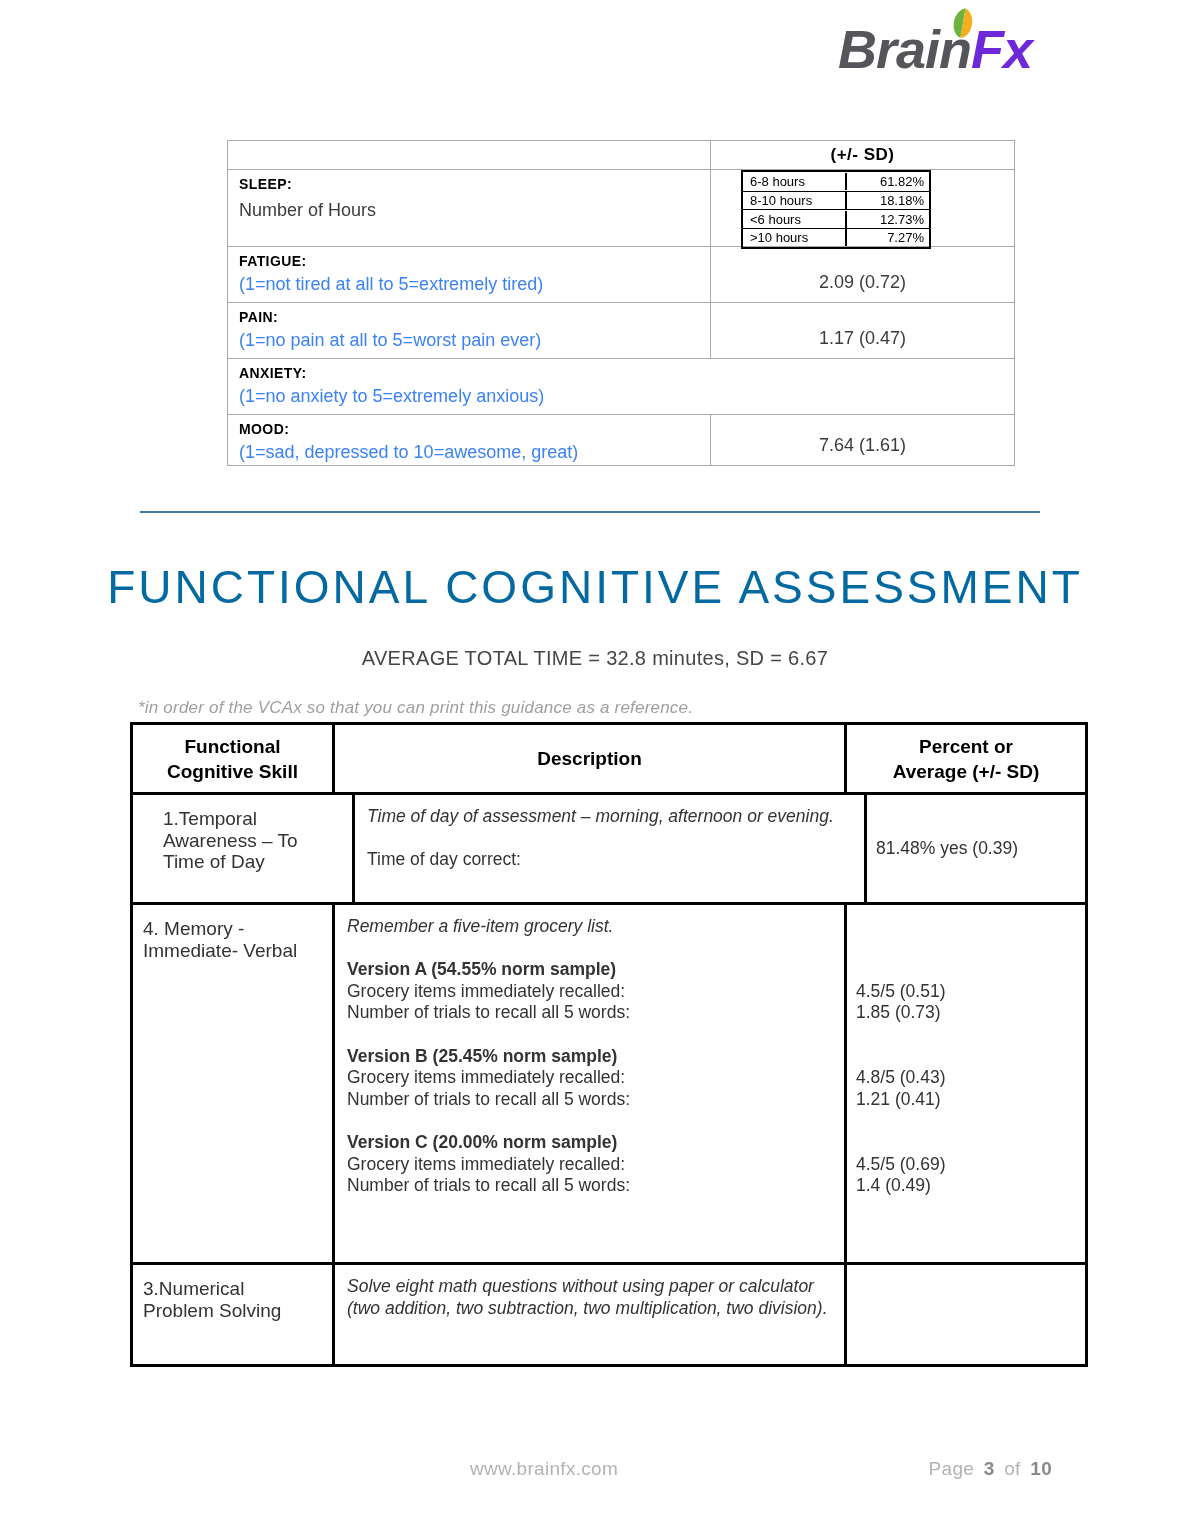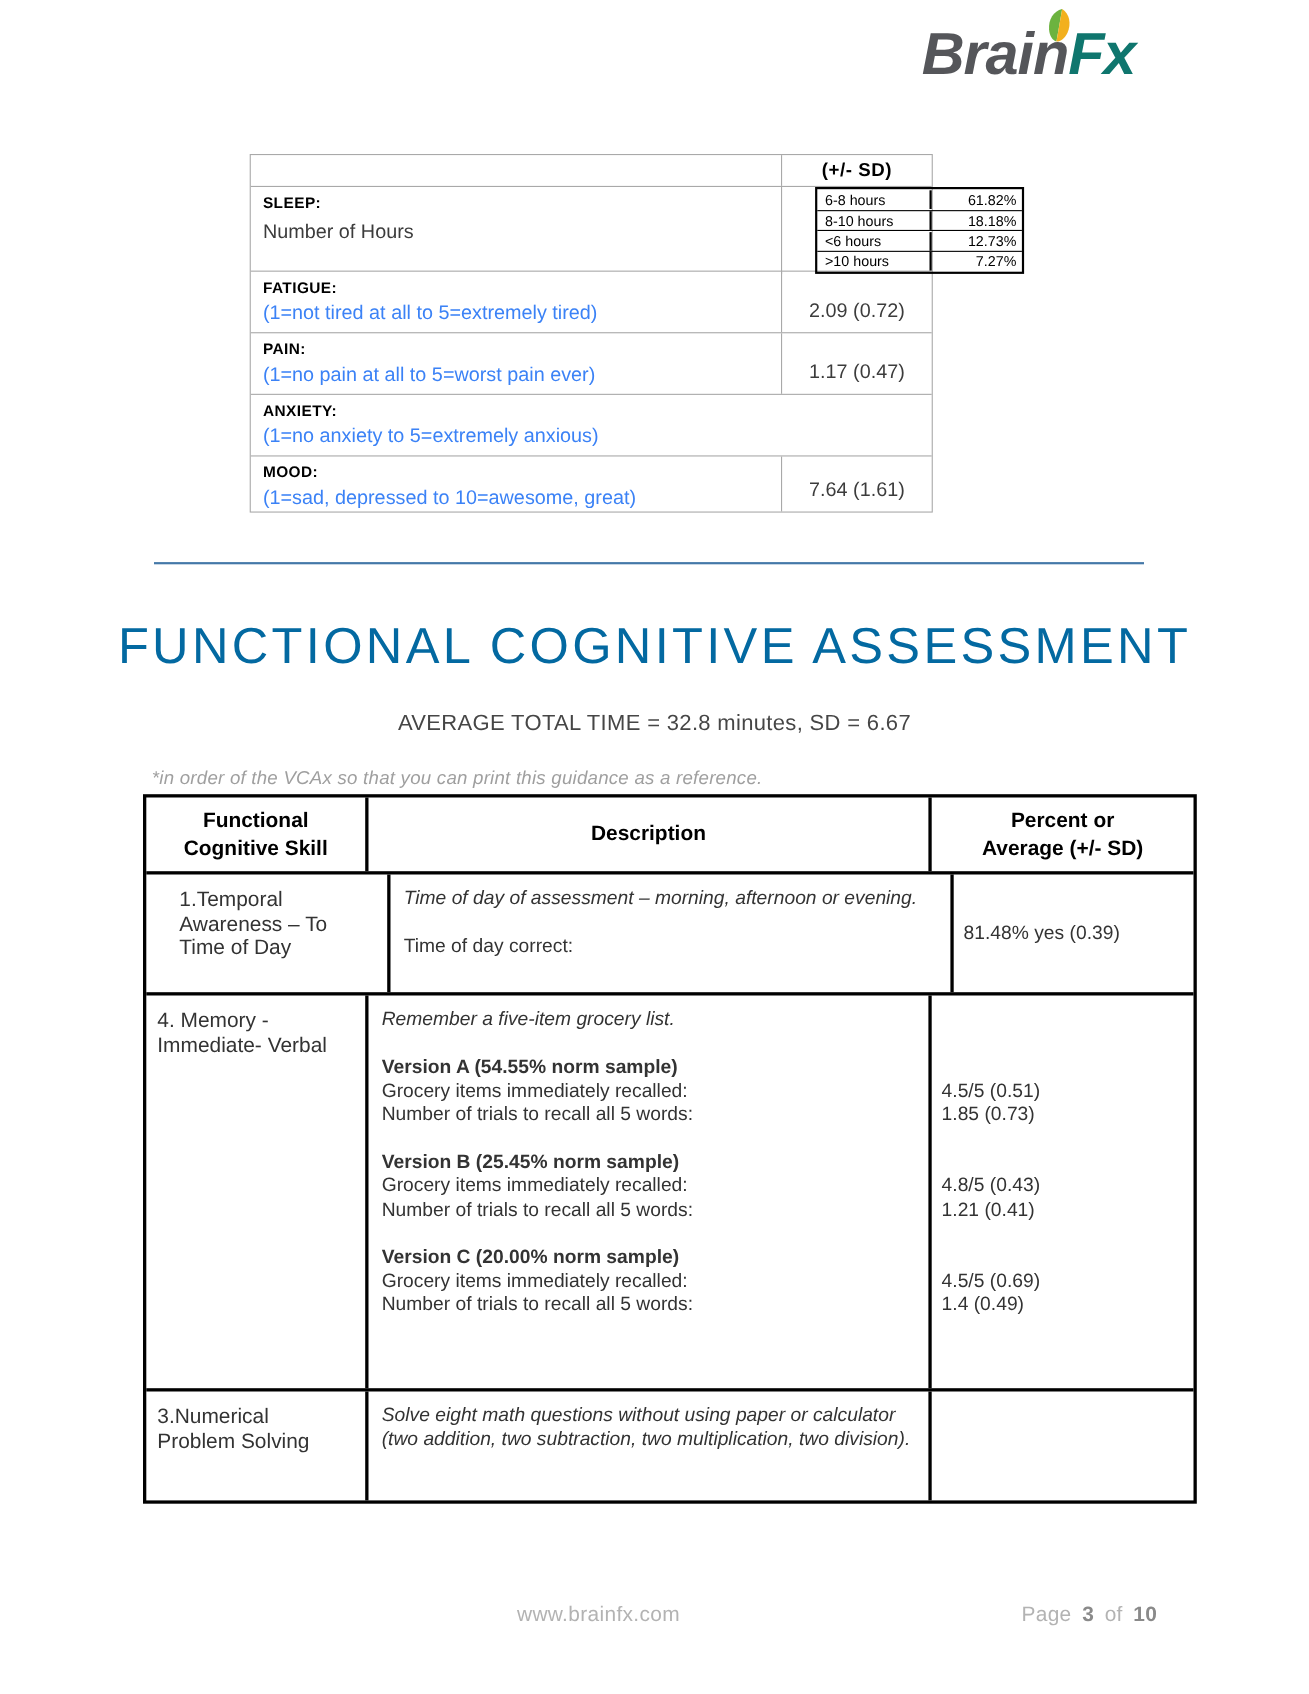--- a/index.html
+++ b/index.html
@@ -20,35 +20,35 @@
     left: 838px;
     top: 16px;
     font-size: 54px;
     font-style: italic;
     font-weight: bold;
     letter-spacing: -1px;
     white-space: nowrap;
     line-height: 66px;
   }
   .logo-brain { color: #55565a; position: relative; }
-  .logo-fx { color: #0f766e; }
+  .logo-fx { color: #6d28d9; }
   .logo-leaf {
     position: absolute;
     left: 112px;
     top: -12px;
     width: 26px;
     height: 32px;
   }
 
   
   .w-table {
     position: absolute;
     left: 227px;
     top: 140px;
-    width: 621px;
+    width: 788px;
     border: 1px solid #a9a9a9;
     font-size: 18px;
   }
   .w-row { display: grid; grid-template-columns: 482px 1fr; }
   .w-row + .w-row { border-top: 1px solid #a9a9a9; }
   .w-left { padding: 6px 10px 0 11px; }
   .w-right {
     border-left: 1px solid #a9a9a9;
     display: flex; flex-direction: column;
     justify-content: flex-end; align-items: center;

